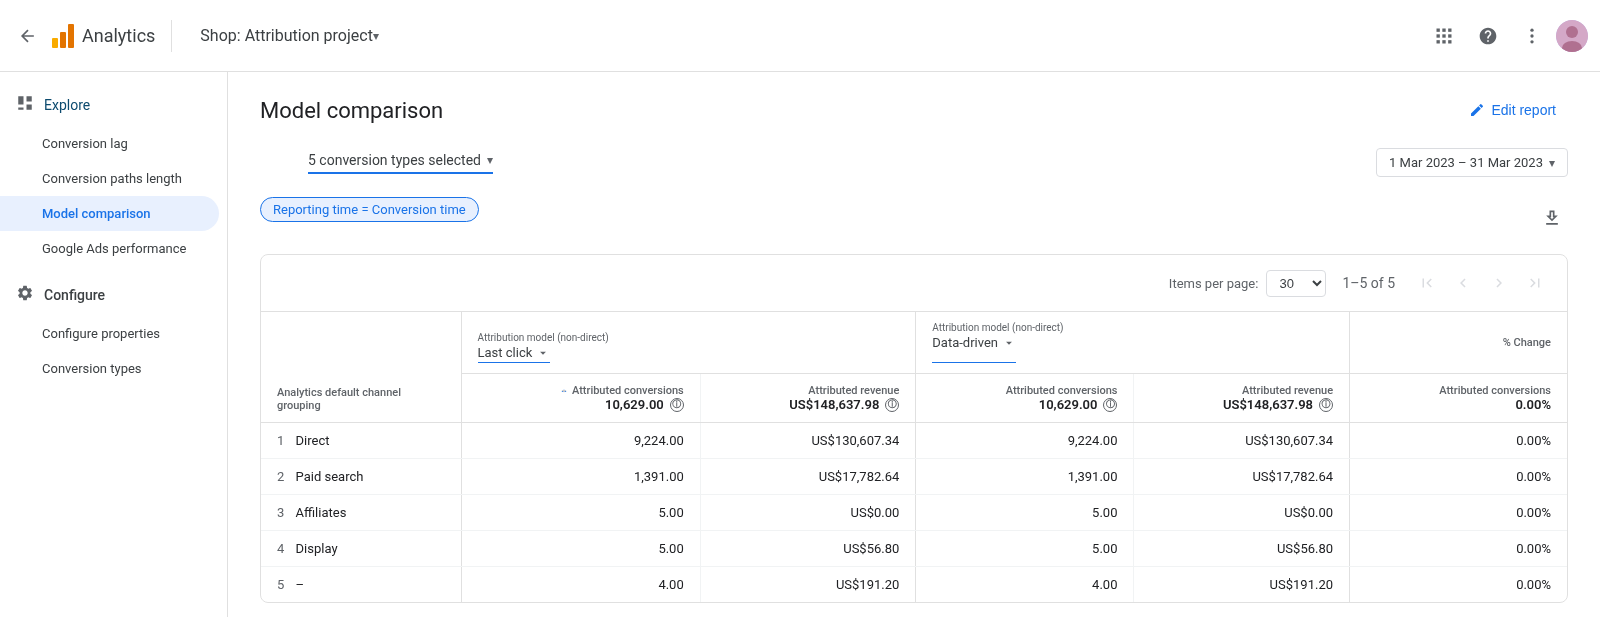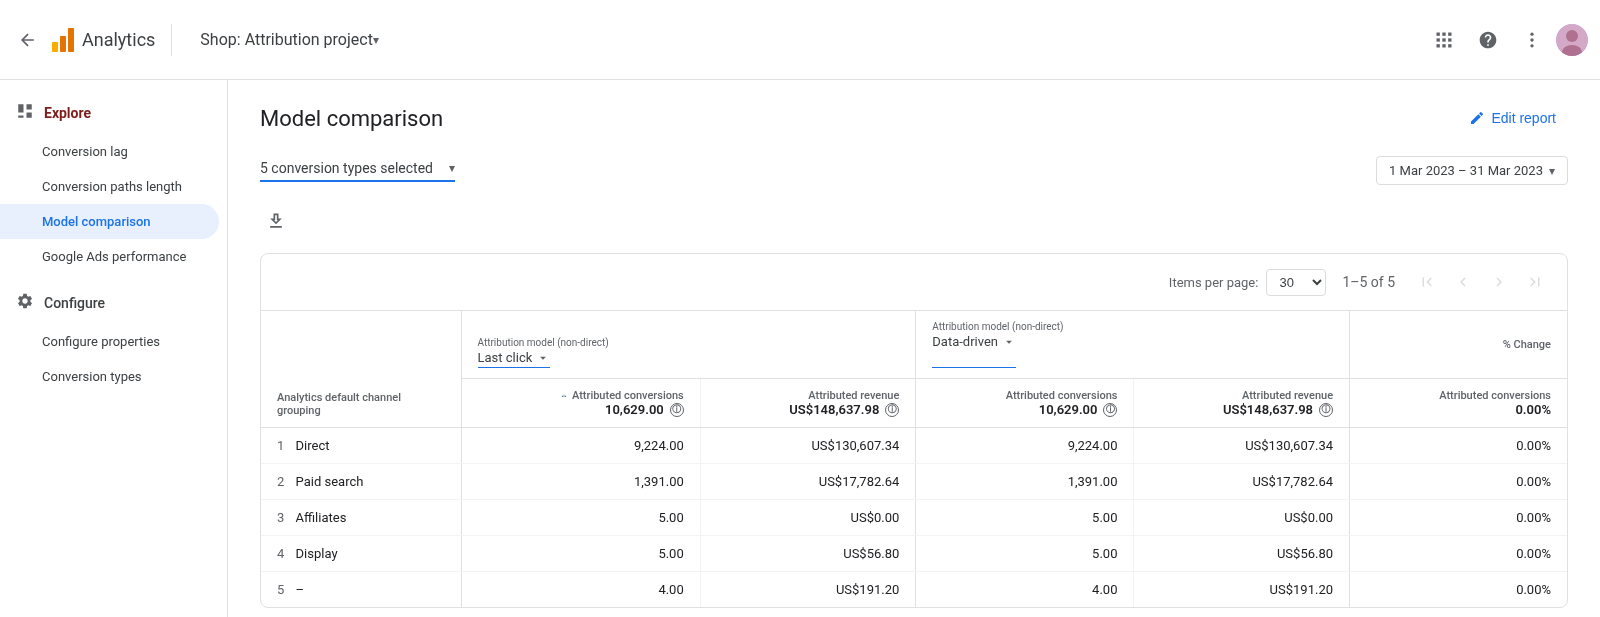--- a/index.html
+++ b/index.html
@@ -1,20 +1,20 @@
 <!DOCTYPE html>
 <html><head>
   <meta charset="utf-8">
   <style>
     * { box-sizing: border-box; margin: 0; padding: 0; }
     body { font-family: 'Google Sans', Roboto, Arial, sans-serif; font-size: 13px; background: #fff; color: #202124; overflow: hidden; }
 
     
     .topbar {
-      display: flex; align-items: center; height: 80px; border-bottom: 1px solid #e0e0e0;
+      display: flex; align-items: center; height: 72px; border-bottom: 1px solid #e0e0e0;
       padding: 0 12px; gap: 8px;
     }
     .topbar-back { width: 32px; height: 32px; display: flex; align-items: center; justify-content: center; cursor: pointer; color: #5f6368; border-radius: 50%; }
     .analytics-logo { display: flex; align-items: center; gap: 8px; text-decoration: none; }
     .logo-bars { display: flex; align-items: flex-end; gap: 2px; height: 24px; }
     .logo-bar { width: 6px; border-radius: 1px; }
     .logo-bar-1 { height: 10px; background: #f9ab00; }
     .logo-bar-2 { height: 16px; background: #e37400; }
     .logo-bar-3 { height: 24px; background: #e37400; }
     .analytics-title { font-size: 18px; font-weight: 400; color: #3c4043; }
@@ -28,38 +28,38 @@
     
     .layout { display: flex; height: calc(100vh - 64px); }
 
     
     .sidebar { width: 228px; border-right: 1px solid #e0e0e0; flex-shrink: 0; overflow-y: auto; padding: 12px 0; }
     .attribution-label { display: flex; align-items: center; gap: 6px; padding: 8px 16px 16px; font-size: 13px; color: #5f6368; }
     .beta-badge { font-size: 9px; background: #e8eaed; color: #5f6368; border-radius: 3px; padding: 1px 4px; font-weight: 500; letter-spacing: 0.5px; }
     .sidebar-section { margin-bottom: 8px; }
     .sidebar-section-header { display: flex; align-items: center; gap: 10px; padding: 10px 16px; cursor: pointer; border-radius: 0 24px 24px 0; margin-right: 8px; }
     .sidebar-section-icon { color: #5f6368; font-size: 16px; }
-    .sidebar-section-label { font-size: 14px; color: #7f1d1d; font-weight: 700; }
+    .sidebar-section-label { font-size: 14px; color: #0c4a6e; font-weight: 400; }
     .sidebar-items { padding-left: 0; }
     .sidebar-item { padding: 10px 16px 10px 42px; cursor: pointer; border-radius: 0 24px 24px 0; margin-right: 8px; font-size: 13px; color: #3c4043; }
     .sidebar-item.active { background: #e8f0fe; color: #1a73e8; font-weight: 500; }
     .sidebar-configure { display: flex; align-items: center; gap: 10px; padding: 10px 16px; cursor: pointer; margin-top: 8px; }
     .configure-icon { color: #5f6368; font-size: 16px; }
     .configure-label { font-size: 14px; color: #3c4043; font-weight: 500; }
     .sidebar-sub-items { padding-left: 0; }
 
     
     .main { flex: 1; overflow-y: auto; padding: 24px 32px; }
     .page-header { display: flex; align-items: center; justify-content: space-between; margin-bottom: 24px; }
     .page-title { font-size: 22px; font-weight: 400; color: #202124; }
     .edit-report-btn { display: flex; align-items: center; gap: 6px; color: #1a73e8; font-size: 14px; cursor: pointer; padding: 6px 12px; border-radius: 4px; border: none; background: none; }
 
     
     .filters-row { display: flex; align-items: center; justify-content: space-between; margin-bottom: 20px; }
-    .conversion-select { display: flex; align-items: center; gap: 16px; border-bottom: 2px solid #1a73e8; padding-bottom: 4px; cursor: pointer; font-size: 14px; color: #3c4043; }
+    .conversion-select { display: flex; align-items: center; gap: 6px; border-bottom: 2px solid #1a73e8; padding-bottom: 4px; cursor: pointer; font-size: 14px; color: #3c4043; margin-left: 48px; }
     .date-range { display: flex; align-items: center; gap: 6px; border: 1px solid #dadce0; border-radius: 4px; padding: 6px 12px; cursor: pointer; font-size: 13px; color: #3c4043; }
 
     
     .filter-chips { margin-bottom: 16px; }
     .filter-chip { display: inline-flex; align-items: center; background: #e8f0fe; color: #1a73e8; border-radius: 16px; padding: 4px 12px; font-size: 13px; border: 1px solid #1a73e8; }
 
     
     .table-container { border: 1px solid #e0e0e0; border-radius: 8px; overflow: hidden; }
     .table-toolbar { display: flex; align-items: center; justify-content: flex-end; padding: 12px 16px; gap: 16px; border-bottom: 1px solid #e0e0e0; }
     .items-per-page { display: flex; align-items: center; gap: 8px; font-size: 13px; color: #5f6368; }
@@ -196,20 +196,25 @@
         <span>5 conversion types selected</span>
         <span style="font-size:12px; color:#5f6368;">▾</span>
       </div>
       <div class="date-range">
         <span>1 Mar 2023 – 31 Mar 2023</span>
         <span style="font-size:12px; color:#5f6368;">▾</span>
       </div>
     </div>
 
     <div style="display:flex; align-items:center; justify-content:space-between; margin-bottom:16px;">
+      <div class="filter-chips">
+        <div class="filter-chip">
+          <span>Reporting time = Conversion time</span>
+        </div>
+      </div>
       <div class="download-btn">
         <svg width="20" height="20" viewBox="0 0 24 24" fill="#5f6368">
             <path d="M19 9h-4V3H9v6H5l7 7 7-7zm-8 2V5h2v6h1.17L12 13.17 9.83 11H11zm-6 7h14v2H5v-2z"></path>
           </svg>
       </div>
     </div>
 
     <div class="table-container">
 
       <div class="table-toolbar">
@@ -261,21 +266,21 @@
                   <span style="font-size:13px; color:#3c4043; font-weight:400;">Last click</span>
                   <svg width="14" height="14" viewBox="0 0 24 24" fill="#5f6368">
                       <path d="M7 10l5 5 5-5z"></path>
                     </svg>
                 </div>
               </div>
             </th>
             <th colspan="2" style="border-right:1px solid #e0e0e0;">
               <div style="display:flex; flex-direction:column; align-items:flex-start; gap:2px;">
                 <span style="font-size:10px; color:#5f6368; font-weight:400;">Attribution model (non-direct)</span>
-                <div class="model-dropdown" style="border-bottom:1.5px solid #1a73e8; padding-bottom:18px; display:flex; align-items:center; gap:4px;">
+                <div class="model-dropdown" style="border-bottom:1.5px solid #1a73e8; padding-bottom:12px; display:flex; align-items:center; gap:4px;">
                   <span style="font-size:13px; color:#3c4043; font-weight:400;">Data-driven</span>
                   <svg width="14" height="14" viewBox="0 0 24 24" fill="#5f6368">
                       <path d="M7 10l5 5 5-5z"></path>
                     </svg>
                 </div>
               </div>
             </th>
             <th style="vertical-align:middle;">
               <span>% Change</span>
             </th>

